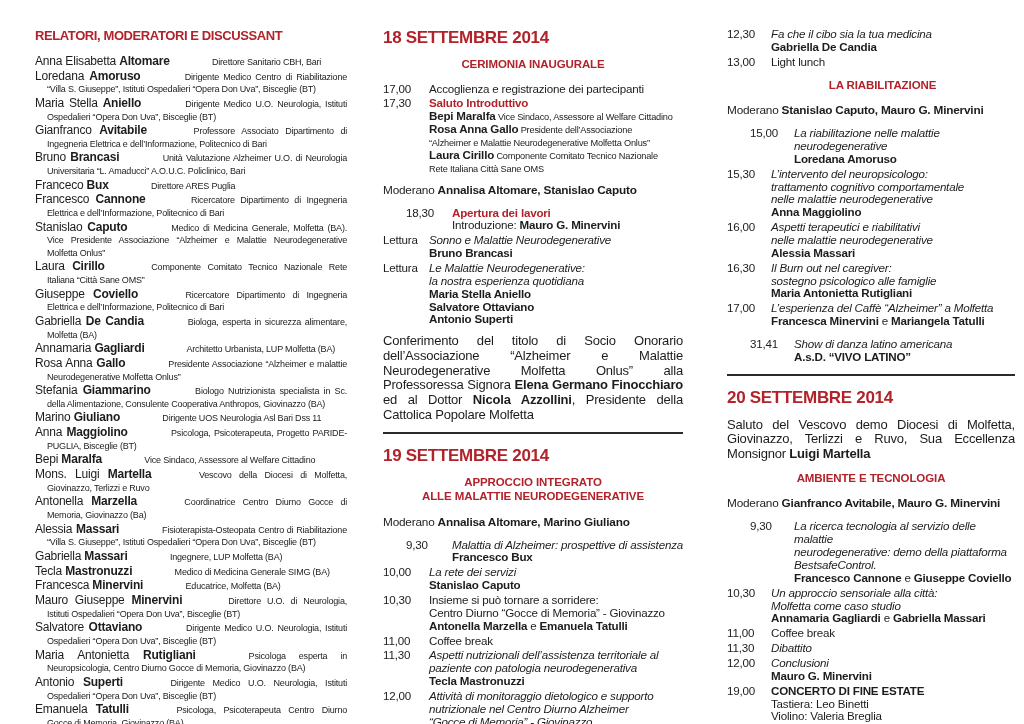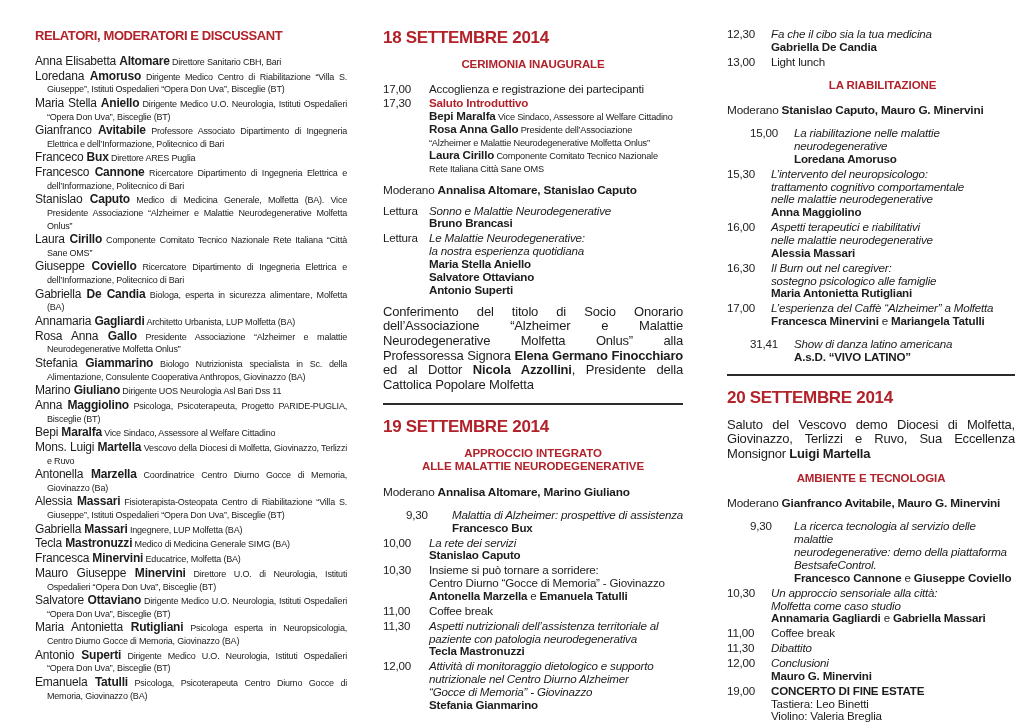--- a/index.html
+++ b/index.html
@@ -20,21 +20,21 @@
   .col-title{
     color:var(--red); font-weight:bold; font-size:13px; letter-spacing:-0.4px;
     margin:2px 0 12px;
   }
   .person{
     font-size:11.5px; line-height:1.06; margin-bottom:2px;
     padding-left:12px; text-indent:-12px; text-align:justify;
   }
   .pname{ font-size:12px; }
   .psurname{ font-size:12px; font-weight:bold; }
-  .prole{ font-size:9px; }
+  .prole{ font-size:9px;padding-left:40px; }
 
   
   .day{
     color:var(--red); font-weight:bold; font-size:17px; letter-spacing:-0.3px;
     margin:2px 0 10px;
   }
   .section-head{
     color:var(--red); font-weight:bold; font-size:11.5px; line-height:1.18;
     margin:2px 0 11px; letter-spacing:-0.1px;text-align:center;
   }
@@ -58,20 +58,21 @@
 <body>
 
 <div class="page">
   <div class="col col-left">
     <div class="col-title">RELATORI, MODERATORI E DISCUSSANT</div>
     <div>
         <div class="person"><span class="pname">Anna Elisabetta </span><span class="psurname">Altomare</span><span class="prole"> Direttore Sanitario CBH, Bari</span></div>
         <div class="person"><span class="pname">Loredana </span><span class="psurname">Amoruso</span><span class="prole"> Dirigente Medico Centro di Riabilitazione “Villa S. Giuseppe”, Istituti Ospedalieri “Opera Don Uva”, Bisceglie (BT)</span></div>
         <div class="person"><span class="pname">Maria Stella </span><span class="psurname">Aniello</span><span class="prole"> Dirigente Medico U.O. Neurologia, Istituti Ospedalieri “Opera Don Uva”, Bisceglie (BT)</span></div>
         <div class="person"><span class="pname">Gianfranco </span><span class="psurname">Avitabile</span><span class="prole"> Professore Associato Dipartimento di Ingegneria Elettrica e dell’Informazione, Politecnico di Bari</span></div>
+        <div class="person"><span class="pname">Bruno </span><span class="psurname">Brancasi</span><span class="prole"> Unità Valutazione Alzheimer U.O. di Neurologia Universitaria “L. Amaducci” A.O.U.C. Policlinico, Bari</span></div>
         <div class="person"><span class="pname">Franceco </span><span class="psurname">Bux</span><span class="prole"> Direttore ARES Puglia</span></div>
         <div class="person"><span class="pname">Francesco </span><span class="psurname">Cannone</span><span class="prole"> Ricercatore Dipartimento di Ingegneria Elettrica e dell’Informazione, Politecnico di Bari</span></div>
         <div class="person"><span class="pname">Stanislao </span><span class="psurname">Caputo</span><span class="prole"> Medico di Medicina Generale, Molfetta (BA). Vice Presidente Associazione “Alzheimer e Malattie Neurodegenerative Molfetta Onlus”</span></div>
         <div class="person"><span class="pname">Laura </span><span class="psurname">Cirillo</span><span class="prole"> Componente Comitato Tecnico Nazionale Rete Italiana “Città Sane OMS”</span></div>
         <div class="person"><span class="pname">Giuseppe </span><span class="psurname">Coviello</span><span class="prole"> Ricercatore Dipartimento di Ingegneria Elettrica e dell’Informazione, Politecnico di Bari</span></div>
         <div class="person"><span class="pname">Gabriella </span><span class="psurname">De Candia</span><span class="prole"> Biologa, esperta in sicurezza alimentare, Molfetta (BA)</span></div>
         <div class="person"><span class="pname">Annamaria </span><span class="psurname">Gagliardi</span><span class="prole"> Architetto Urbanista, LUP Molfetta (BA)</span></div>
         <div class="person"><span class="pname">Rosa Anna </span><span class="psurname">Gallo</span><span class="prole"> Presidente Associazione “Alzheimer e malattie Neurodegenerative Molfetta Onlus”</span></div>
         <div class="person"><span class="pname">Stefania </span><span class="psurname">Giammarino</span><span class="prole"> Biologo Nutrizionista specialista in Sc. della Alimentazione, Consulente Cooperativa Anthropos, Giovinazzo (BA)</span></div>
         <div class="person"><span class="pname">Marino </span><span class="psurname">Giuliano</span><span class="prole"> Dirigente UOS Neurologia Asl Bari Dss 11</span></div>
@@ -106,20 +107,27 @@
         <div class="sbody">
           <div class="sline"><span class="sg-r">Saluto Introduttivo</span></div>
           <div class="sline"><span class="sg-b">Bepi Maralfa</span><span class="sg-sm"> Vice Sindaco, Assessore al Welfare Cittadino</span></div>
           <div class="sline"><span class="sg-b">Rosa Anna Gallo</span><span class="sg-sm"> Presidente dell’Associazione</span></div>
           <div class="sline"><span class="sg-sm">“Alzheimer e Malattie Neurodegenerative Molfetta Onlus”</span></div>
           <div class="sline"><span class="sg-b">Laura Cirillo</span><span class="sg-sm"> Componente Comitato Tecnico Nazionale</span></div>
           <div class="sline"><span class="sg-sm">Rete Italiana Città Sane OMS</span></div>
         </div>
       </div>
       <div class="para"><span class="sg-p">Moderano </span><span class="sg-b">Annalisa Altomare, Stanislao Caputo</span></div>
+      <div class="sched-row gap-top">
+        <div class="time">18,30</div>
+        <div class="sbody">
+          <div class="sline"><span class="sg-r">Apertura dei lavori</span></div>
+          <div class="sline"><span class="sg-p">Introduzione: </span><span class="sg-b">Mauro G. Minervini</span></div>
+        </div>
+      </div>
       <div class="sched-row">
         <div class="time">Lettura</div>
         <div class="sbody">
           <div class="sline"><span class="sg-i">Sonno e Malattie Neurodegenerative</span></div>
           <div class="sline"><span class="sg-b">Bruno Brancasi</span></div>
         </div>
       </div>
       <div class="sched-row">
         <div class="time">Lettura</div>
         <div class="sbody">

